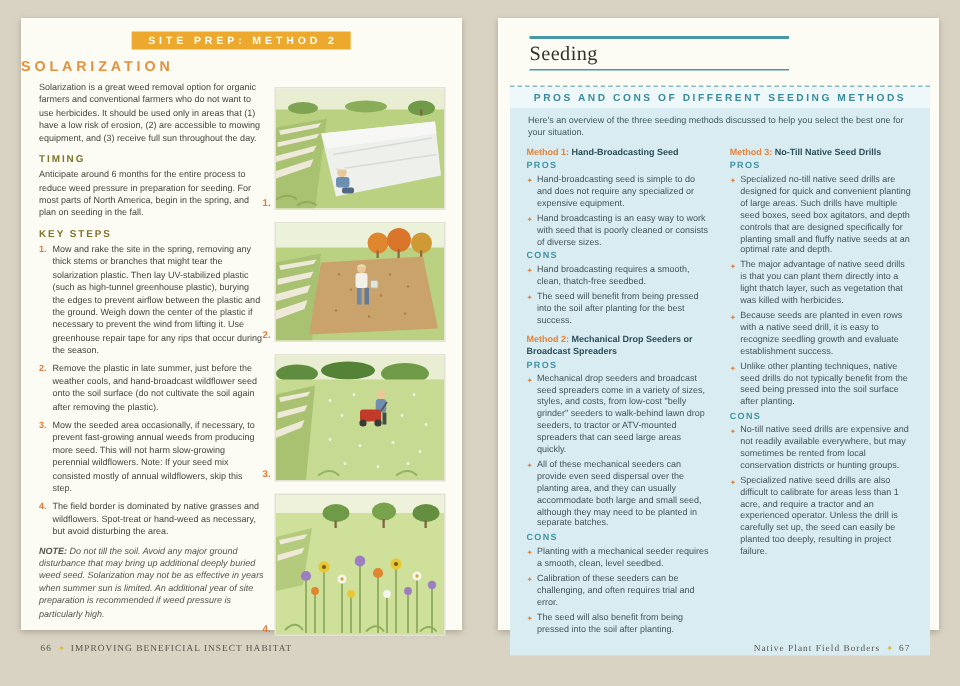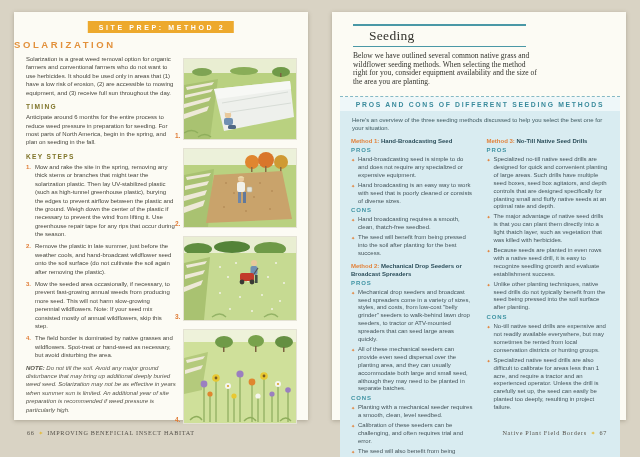--- a/index.html
+++ b/index.html
@@ -46,21 +46,21 @@
   .panel{position:relative;}
   .panel svg{display:block;width:112px;height:auto;border:1px solid #e4e2d4;}
   .panel-num{
     position:absolute;left:-8px;bottom:1px;
     color:#e07b35;font-weight:bold;font-size:6.5px;
   }
 
   
   .r-head{padding:12px 20px 0 21px;font-family:"Liberation Serif",serif;color:#33332d;}
   .rule-top{width:173px;border-top:2px solid #4a98a6;}
-  .r-title{font-size:13.5px;font-weight:normal;margin:2px 16px 2px;letter-spacing:.3px;}
+  .r-title{font-size:13.5px;font-weight:normal;margin:2px 0 2px;letter-spacing:.3px;}
   .rule-bottom{width:173px;border-top:1px solid #4a98a6;}
   .r-intro{font-size:7.6px;line-height:1.12;margin-top:5px;width:184px;line-height:8.5px;}
 
   .procon-box{margin:10px 6px 0 8px;border-top:1px dashed #85b9c5;}
   .box-title-row{
     background:#eef7f9;text-align:center;
     color:#3a8b9c;font-weight:bold;font-size:6.8px;letter-spacing:1.7px;
     padding:4px 0 3px;
   }
   .box-body{background:#d9ecf1;padding:3px 11px 10px;}
@@ -274,21 +274,20 @@
       </div>
     </div>
   </div>
 </div>
 
 <div class="page page-right">
   <div class="r-head">
     <div class="rule-top"></div>
     <div class="r-title">Seeding</div>
     <div class="rule-bottom"></div>
-    <p class="r-intro">Below we have outlined several common native grass and wildflower seeding methods. When selecting the method right for you, consider equipment availability and the size of the area you are planting.</p>
   </div>
 
   <div class="procon-box">
     <div class="box-title-row">PROS AND CONS OF DIFFERENT SEEDING METHODS</div>
     <div class="box-body">
       <div class="box-intro">Here's an overview of the three seeding methods discussed to help you select the best one for your situation.</div>
       <div class="box-cols">
 
         <div class="box-col">
           <div class="method-head first">

